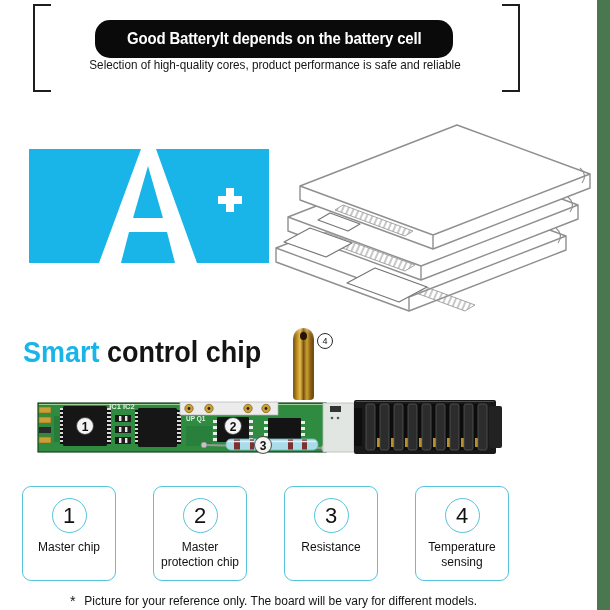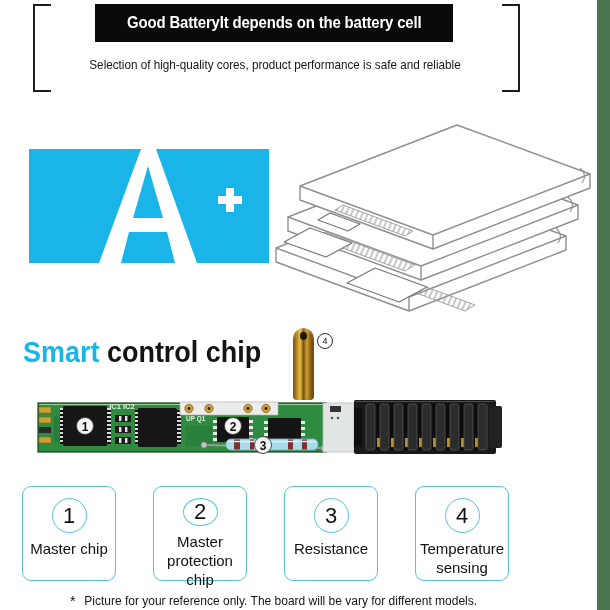--- a/index.html
+++ b/index.html
@@ -7,22 +7,22 @@
           font-family:"Liberation Sans","DejaVu Sans",sans-serif;}
 
   
   .edge-strip{position:absolute;right:0;top:0;width:13px;height:610px;background:#4a7750;}
 
   
   .bracket{position:absolute;top:4px;width:16px;height:84px;}
   .bracket.left{left:33px;border-left:2px solid #1d1d1d;border-top:2px solid #1d1d1d;border-bottom:2px solid #1d1d1d;}
   .bracket.right{left:502px;border-right:2px solid #1d1d1d;border-top:2px solid #1d1d1d;border-bottom:2px solid #1d1d1d;}
 
-  .banner{position:absolute;left:95px;top:4px;width:358px;height:38px;background:#0a0a0a;
-          display:flex;align-items:center;justify-content:center;}
+  .banner{position:absolute;left:95px;top:20px;width:358px;height:38px;background:#0a0a0a;
+          display:flex;align-items:center;justify-content:center;border-radius:15px;}
   .banner span{color:#fff;font-weight:bold;font-size:17px;white-space:nowrap;
           transform:scaleX(.88);letter-spacing:-.2px;}
   .subtitle{position:absolute;left:275px;top:57px;transform:translateX(-50%) scaleX(.9);
           font-size:13px;color:#161616;white-space:nowrap;}
 
   
   .grade{position:absolute;left:29px;top:149px;width:240px;height:114px;background:#1ab5e8;}
   .grade svg{position:absolute;left:0;top:0;}
 
   
@@ -45,21 +45,21 @@
           font-size:9px;color:#111;}
 
   .pcb{position:absolute;left:36px;top:396px;}
 
   
   .legend-box{position:absolute;top:486px;width:92px;height:93px;border:1.5px solid #55c4dc;
           border-radius:9px;background:#fff;display:flex;flex-direction:column;align-items:center;}
   .legend-box .num{width:33px;height:33px;border:1.5px solid #55c4dc;border-radius:50%;
           margin-top:11px;display:flex;align-items:center;justify-content:center;
           font-size:22px;color:#111;}
-  .legend-box .lbl{margin-top:7px;font-size:15px;color:#111;text-align:center;line-height:1.25;
+  .legend-box .lbl{margin-top:7px;font-size:12px;color:#111;text-align:center;line-height:1.25;
           padding:0 2px;}
   .lb1{left:22px;} .lb2{left:153px;} .lb3{left:284px;} .lb4{left:415px;}
 
   .footnote{position:absolute;left:70px;top:592px;display:flex;align-items:center;
           font-size:12.5px;color:#141414;white-space:nowrap;transform:scaleX(.96);transform-origin:left center;}
   .footnote .mark{font-size:15px;margin-right:9px;position:relative;top:0px;}
 </style>
 </head>
 <body>
 

